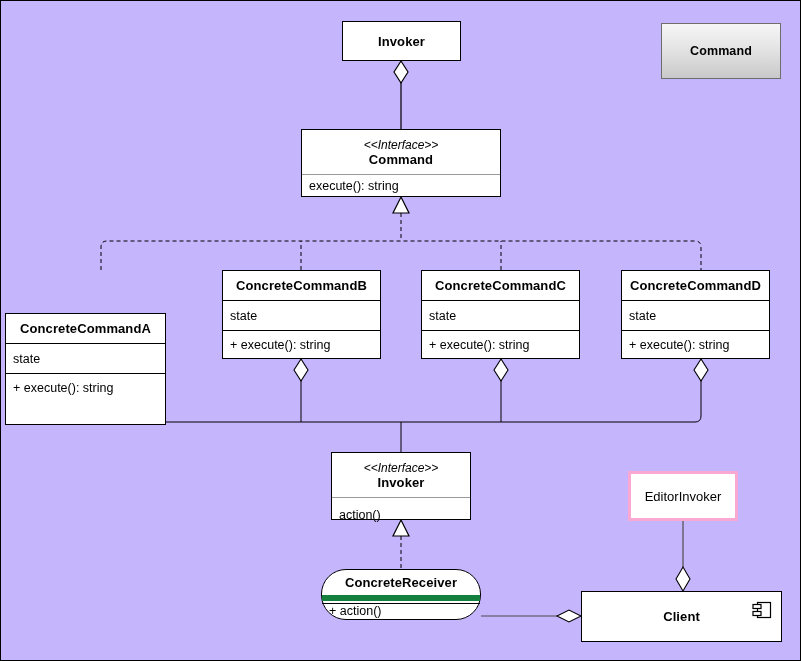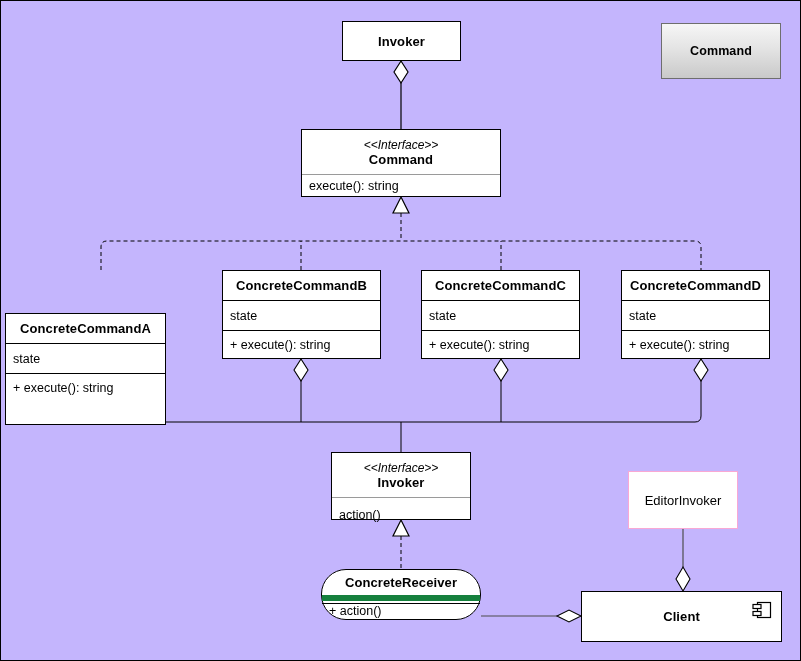--- a/index.html
+++ b/index.html
@@ -100,22 +100,22 @@
   
   #node-invoker      { left: 341px; top: 20px;  width: 119px; height: 40px; }
   #node-command      { left: 300px; top: 128px; width: 200px; height: 68px; }
   #node-cc-a         { left: 4px;  top: 269px; width: 161px; height: 112px; margin-top: 43px; }
   #node-cc-b         { left: 221px; top: 269px; width: 159px; height: 89px; }
   #node-cc-c         { left: 420px; top: 269px; width: 159px; height: 89px; }
   #node-cc-d         { left: 620px; top: 269px; width: 149px; height: 89px; }
   #node-receiver     { left: 330px; top: 451px; width: 140px; height: 68px; }
   #node-conc-recv    { left: 320px; top: 568px; width: 160px; height: 51px; border-radius: 25px; }
   #node-client       { left: 580px; top: 590px; width: 201px; height: 51px; }
-  #node-editor       { left: 627px; top: 470px; width: 110px; height: 58px;
-                       border: 1px solid #f9a8d4;
+  #node-editor       { left: 627px; top: 470px; width: 110px; height: 50px;
+                       border: 3px solid #f9a8d4;
                        display: flex; align-items: center; justify-content: center; }
 
   
   #legend-command {
     position: absolute;
     left: 660px;
     top: 22px;
     width: 120px;
     height: 56px;
     border: 1px solid #6e6e6e;

